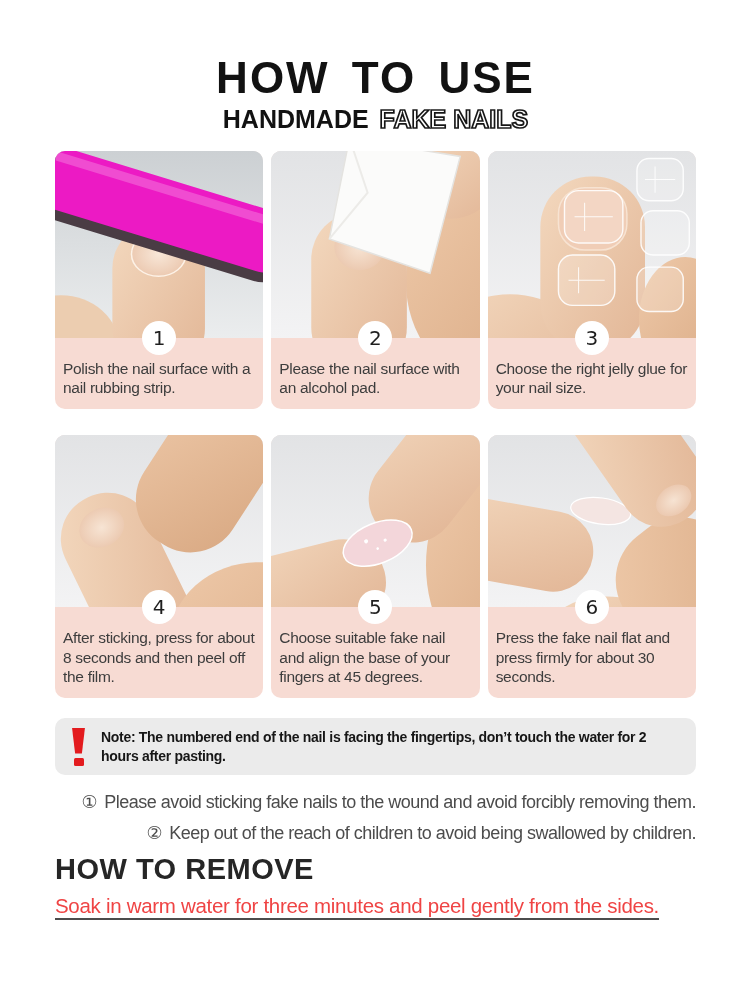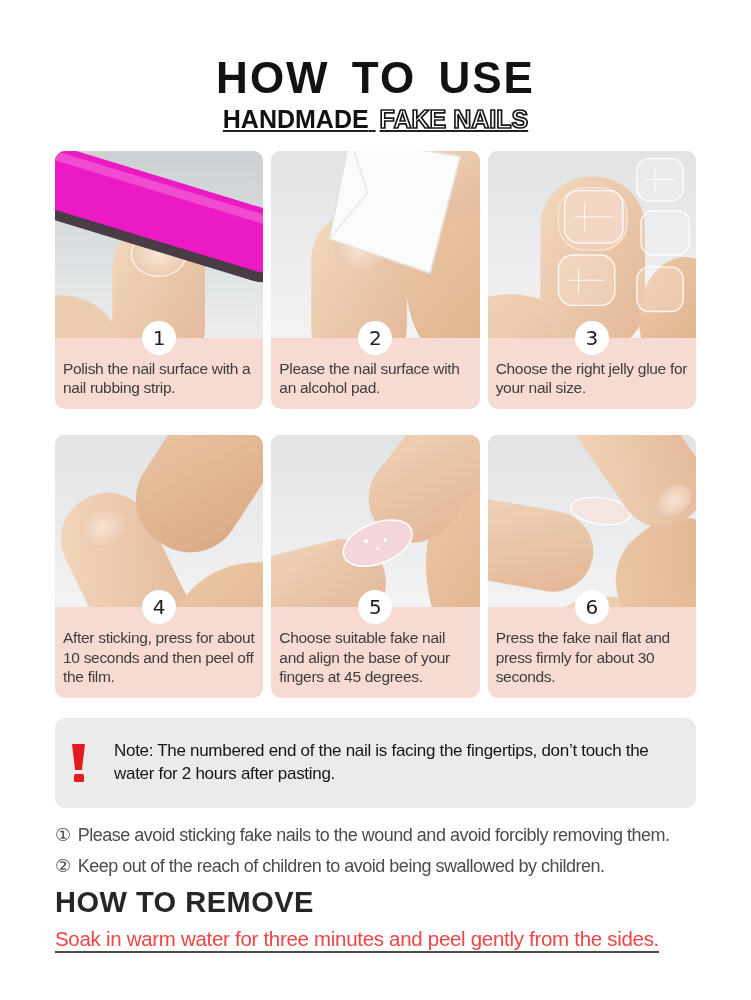--- a/index.html
+++ b/index.html
@@ -9,21 +9,21 @@
     font-family:"Liberation Sans", sans-serif; color:#222;
   }
   .page { width:751px; height:912px; padding:56px 55px 0; }
 
   
   .header { text-align:center; }
   .title {
     margin:0; font-size:44px; line-height:1; font-weight:900; color:#121212;
     letter-spacing:2px; word-spacing:8px;
   }
-  .subtitle { margin-top:7px; font-size:25px; line-height:1; font-weight:900; letter-spacing:0px;text-decoration:underline; }
+  .subtitle { margin-top:7px; font-size:25px; line-height:1; font-weight:900; letter-spacing:0px; }
   .subtitle .solid { color:#121212; }
   .subtitle .outline { color:#ffffff; -webkit-text-stroke:1.7px #161616; margin-left:4px; }
 
   
   .steps-grid {
     margin-top:19px; display:grid; grid-template-columns:repeat(3,1fr);
     column-gap:8px; row-gap:26px;
   }
   .step-card {
     margin:0; border-radius:10px; overflow:hidden; background:#f7dbd3;
@@ -44,27 +44,27 @@
   }
 
   
   .note {
     margin-top:20px; background:#ebebeb; border-radius:10px;
     display:flex; align-items:center; gap:16px; padding:9px 14px 9px 17px; min-height:57px;
   }
   .bang { flex:0 0 auto; display:flex; flex-direction:column; align-items:center; }
   .bang-bar { width:13px; height:26px; background:#e31b1e; clip-path:polygon(0 0,100% 0,76% 100%,24% 100%); }
   .bang-dot { width:10px; height:8px; background:#e31b1e; margin-top:4px; border-radius:1.5px; }
-  .note-text { margin:13px; font-size:17px; font-weight:400; color:#161616; line-height:1.35; letter-spacing:-0.3px; }
+  .note-text { margin:0; font-size:14px; font-weight:700; color:#161616; line-height:1.35; letter-spacing:-0.3px; }
 
   
   .warnings { list-style:none; margin:18px 0 0; padding:0; }
   .warnings li {
     font-size:18px; color:#4c4c4c; letter-spacing:-0.5px; line-height:1;
-    margin-bottom:13px; white-space:nowrap;
+    margin-bottom:13px; white-space:nowrap;text-align:right;
   }
   .warnings .bullet { margin-right:7px; font-family:"DejaVu Sans", sans-serif; font-size:18px; }
 
   
   .remove-heading {
     margin:1px 0 10px; font-size:29px; line-height:1; font-weight:900;
     color:#262626; letter-spacing:0.5px;
   }
   .remove-line {
     margin:0; font-size:20.5px; color:#ef4444; letter-spacing:-0.3px; white-space:nowrap;
@@ -186,21 +186,21 @@
             <ellipse cx="74" cy="88" rx="23" ry="19" fill="url(#gNail)" opacity="0.9"></ellipse>
           </g>
           <ellipse cx="202" cy="205" rx="88" ry="78" fill="url(#gSkin2)"></ellipse>
           <g transform="rotate(33 140 35)">
             <rect x="98" y="-85" width="105" height="200" rx="50" fill="url(#gSkin2)"></rect>
           </g>
         </svg>
       </div>
       <figcaption class="caption">
         <span class="num-badge">4</span>
-        <span class="caption-text">After sticking, press for about 10 seconds and then peel off the film.</span>
+        <span class="caption-text">After sticking, press for about 8 seconds and then peel off the film.</span>
       </figcaption>
     </figure>
 
     <figure class="step-card row2">
       <div class="photo">
         <svg viewBox="0 0 207 172" preserveAspectRatio="xMidYMid slice">
           <rect width="207" height="172" fill="url(#gBgL)"></rect>
           <ellipse cx="216" cy="130" rx="62" ry="98" fill="url(#gSkin2)"></ellipse>
           <g transform="rotate(-14 40 150)">
             <rect x="-78" y="112" width="192" height="85" rx="42" fill="url(#gSkin)"></rect>

